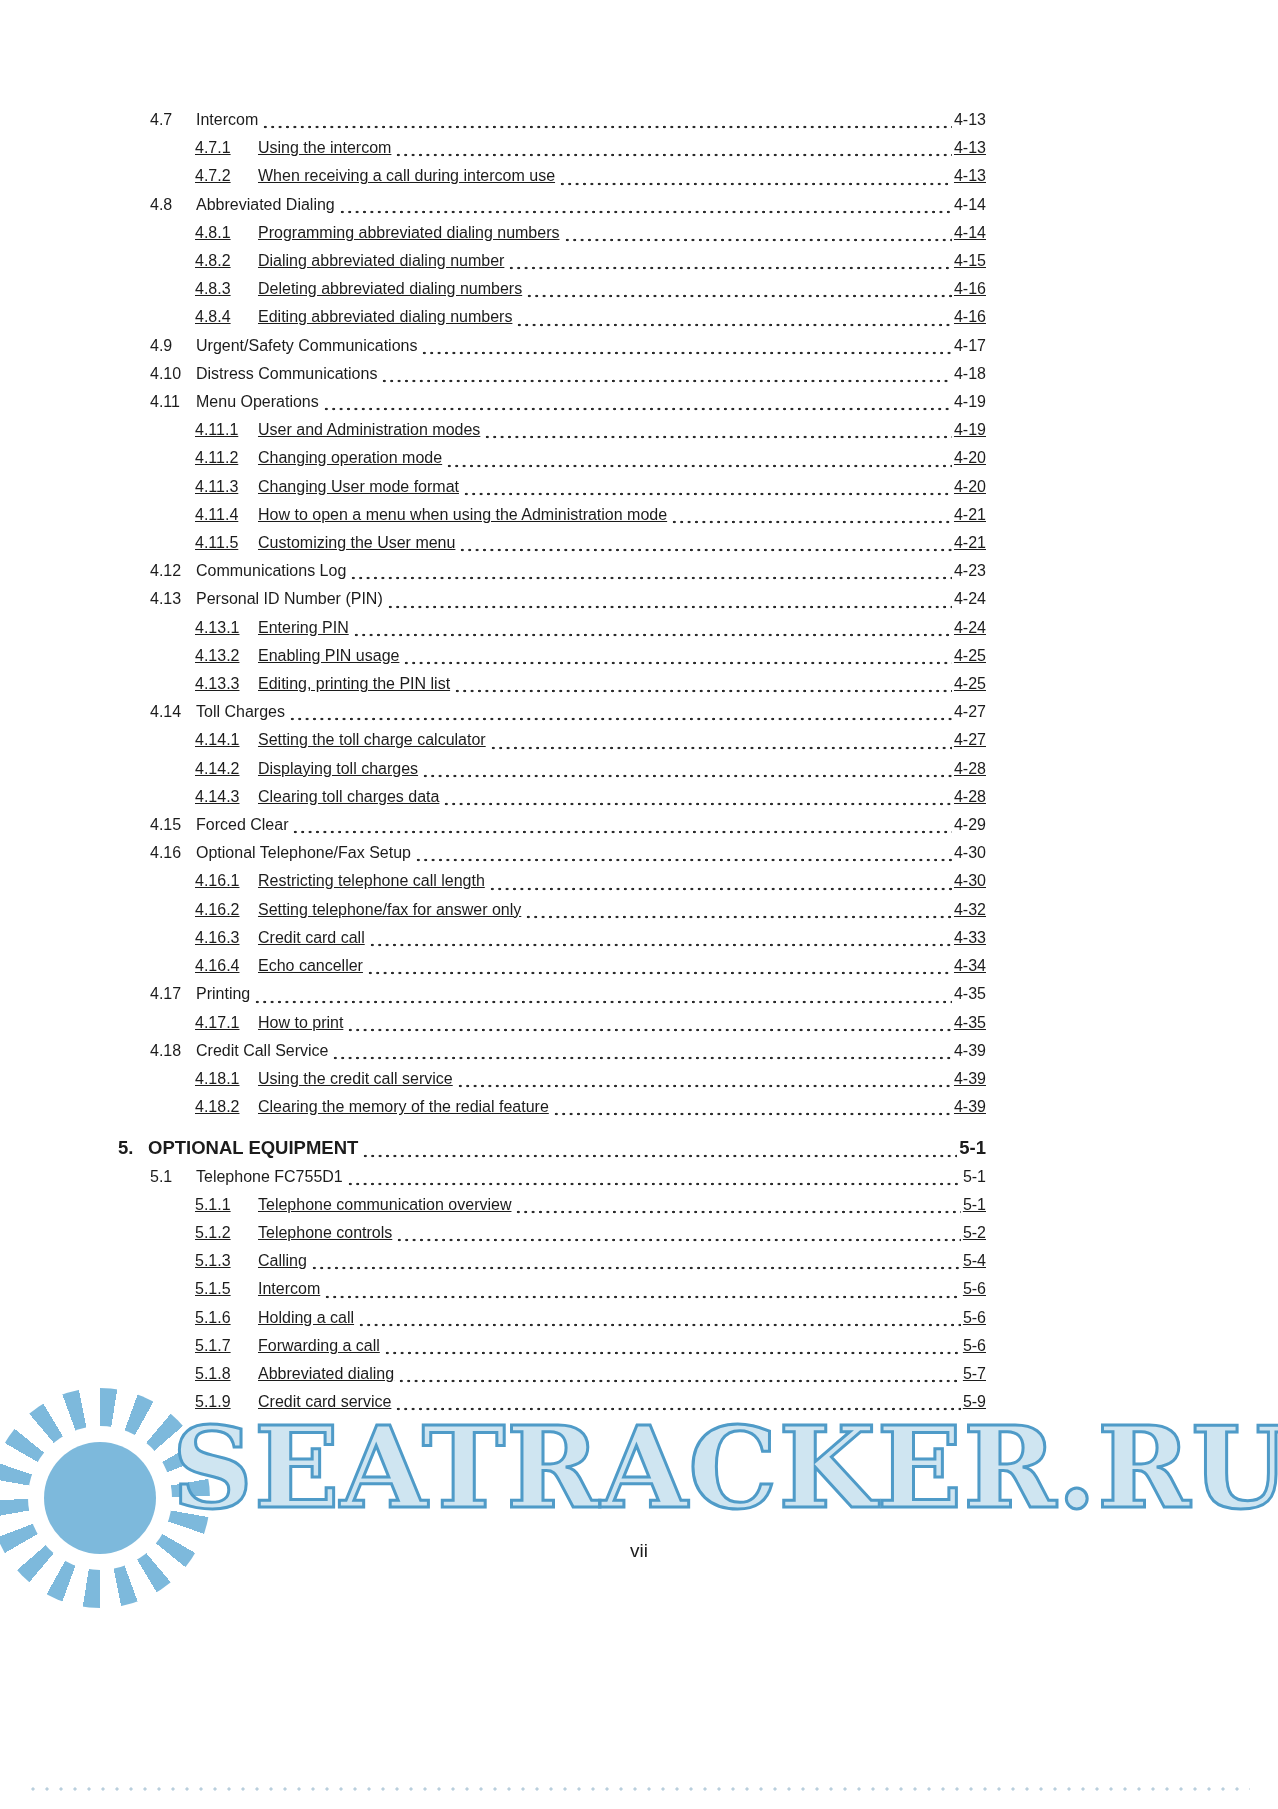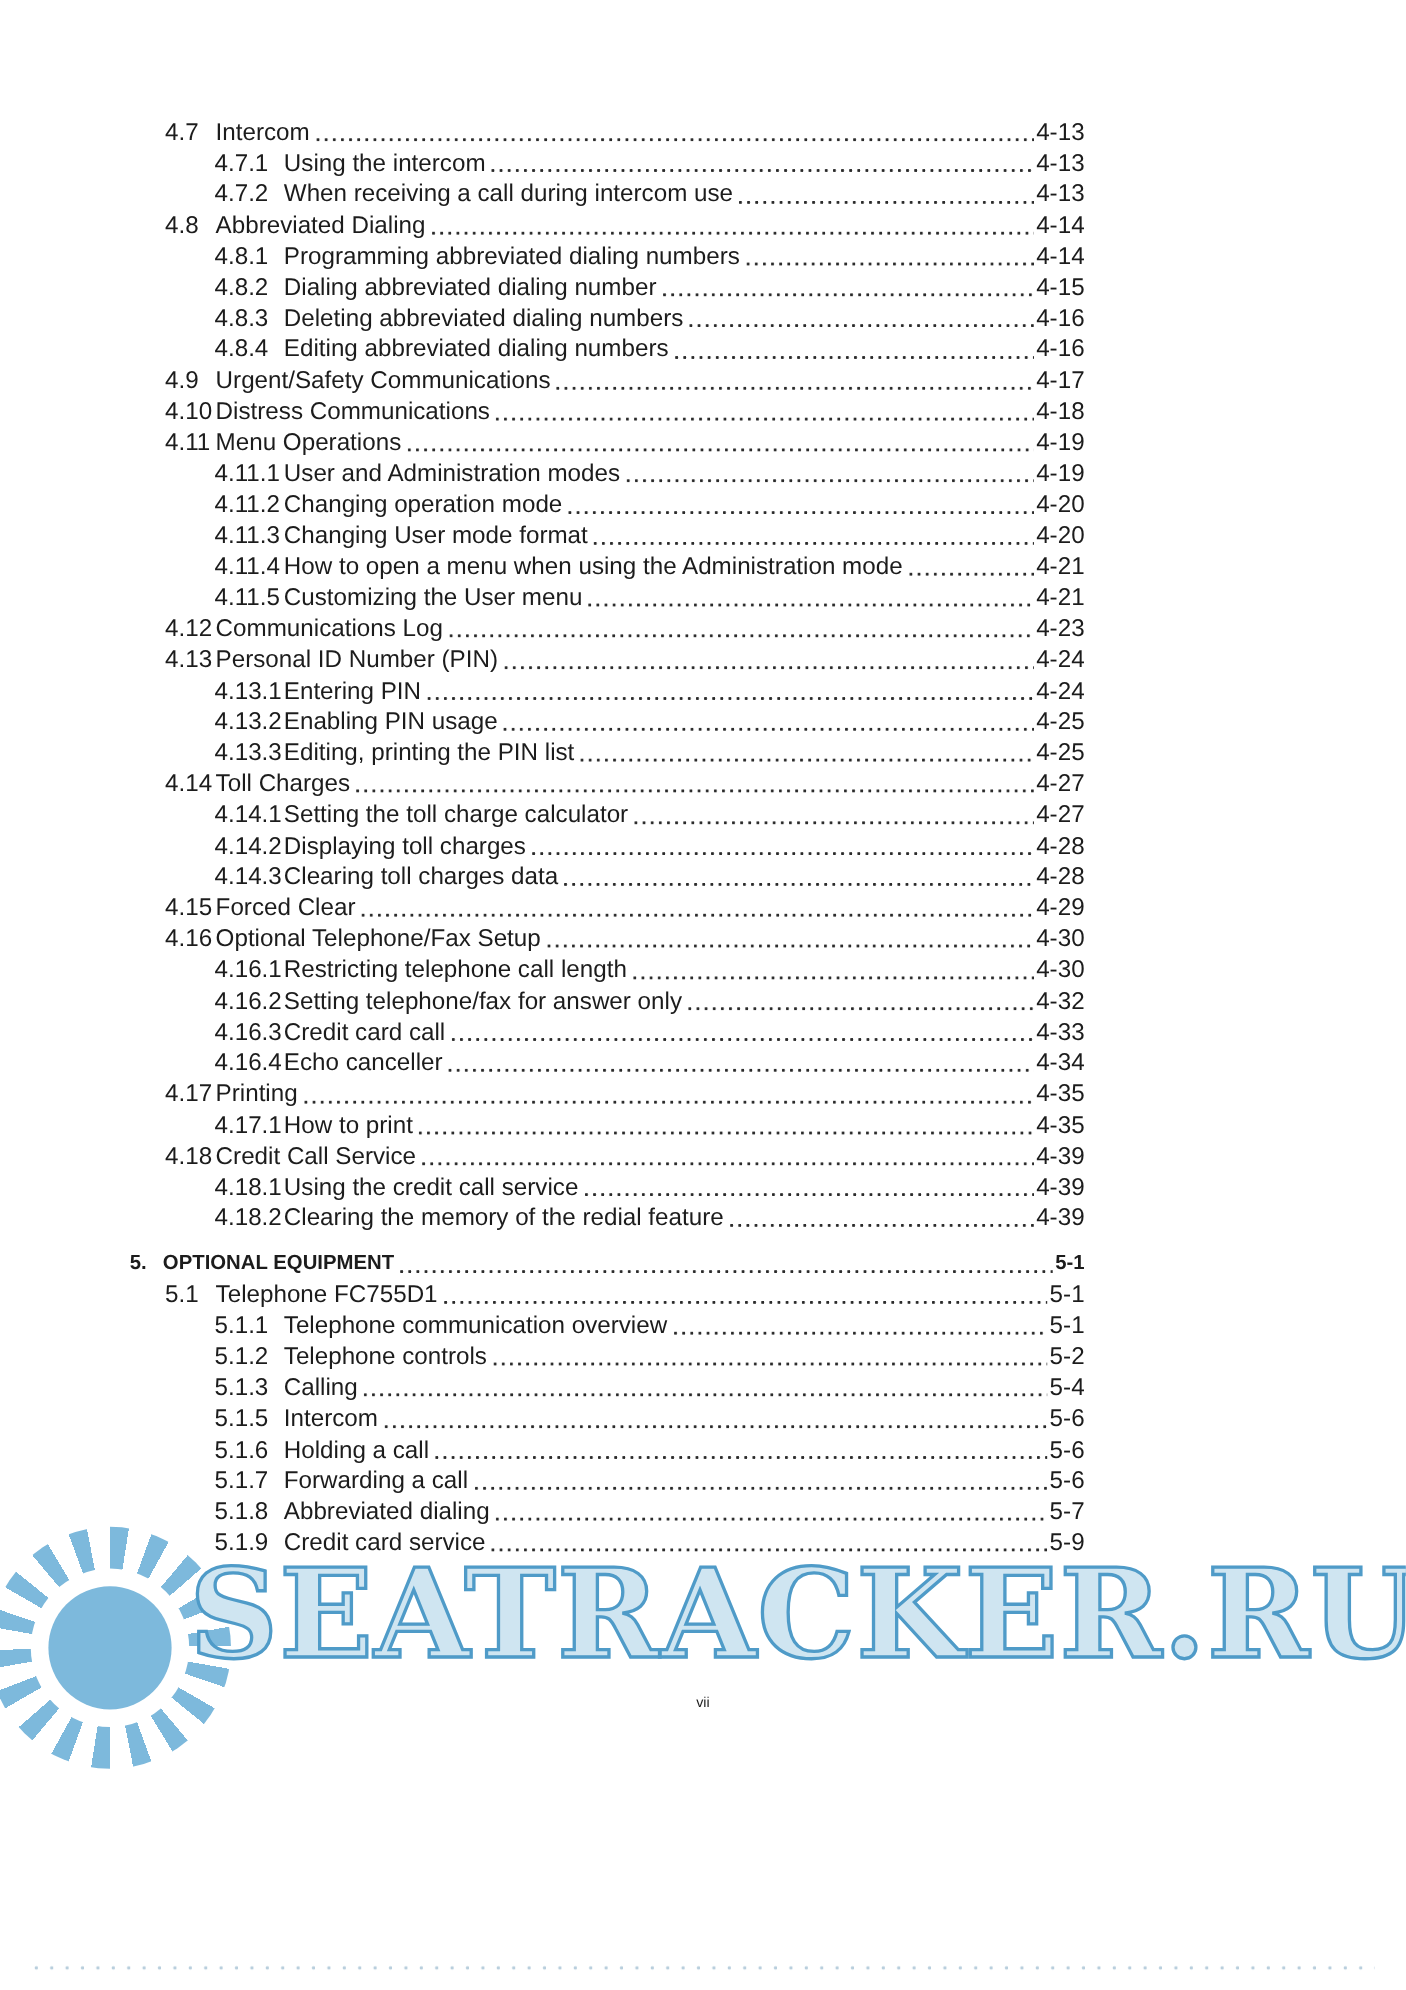--- a/index.html
+++ b/index.html
@@ -16,50 +16,50 @@
   
   .toc {
     position: absolute;
     left: 118px; top: 106px;
     width: 868px;
   }
   .row {
     display: flex;
     align-items: flex-end;
     line-height: 28.2px;
-    font-size: 22px;
+    font-size: 16px;
     white-space: nowrap;
   }
   .row .num   { flex: 0 0 auto; }
   .row .title { flex: 0 0 auto; }
   .row .leader {
     flex: 1 1 auto;
     margin: 0 2px 0 5px;
     height: 28.2px;
     background-image: radial-gradient(circle at 2.2px 50%, #2a2a2a 1.25px, rgba(0,0,0,0) 1.55px);
     background-size: 7.4px 6px;
     background-repeat: repeat-x;
     background-position: left bottom 4px;
   }
   .row .page-num { flex: 0 0 auto; }
 
   .lvl0 { font-weight: bold; font-size: 18.5px; margin-top: 13px; }
   .lvl0 .num { width: 30px; }
   .lvl1 { padding-left: 32px; }
   .lvl1 .num { width: 46px; }
-  .lvl2 { padding-left: 77px; }
+  .lvl2 { padding-left: 77px; text-decoration: underline; }
   .lvl2 .num { width: 63px; }
 
   
   .folio {
     position: absolute;
     left: 0; right: 0;
     top: 1540px;
     text-align: center;
-    font-size: 13px;
+    font-size: 19px;
     z-index: 1;
   }
 
   
   .watermark {
     position: absolute;
     left: 0; top: 1385px;
     width: 1278px; height: 240px;
     z-index: 2;
     pointer-events: none;

